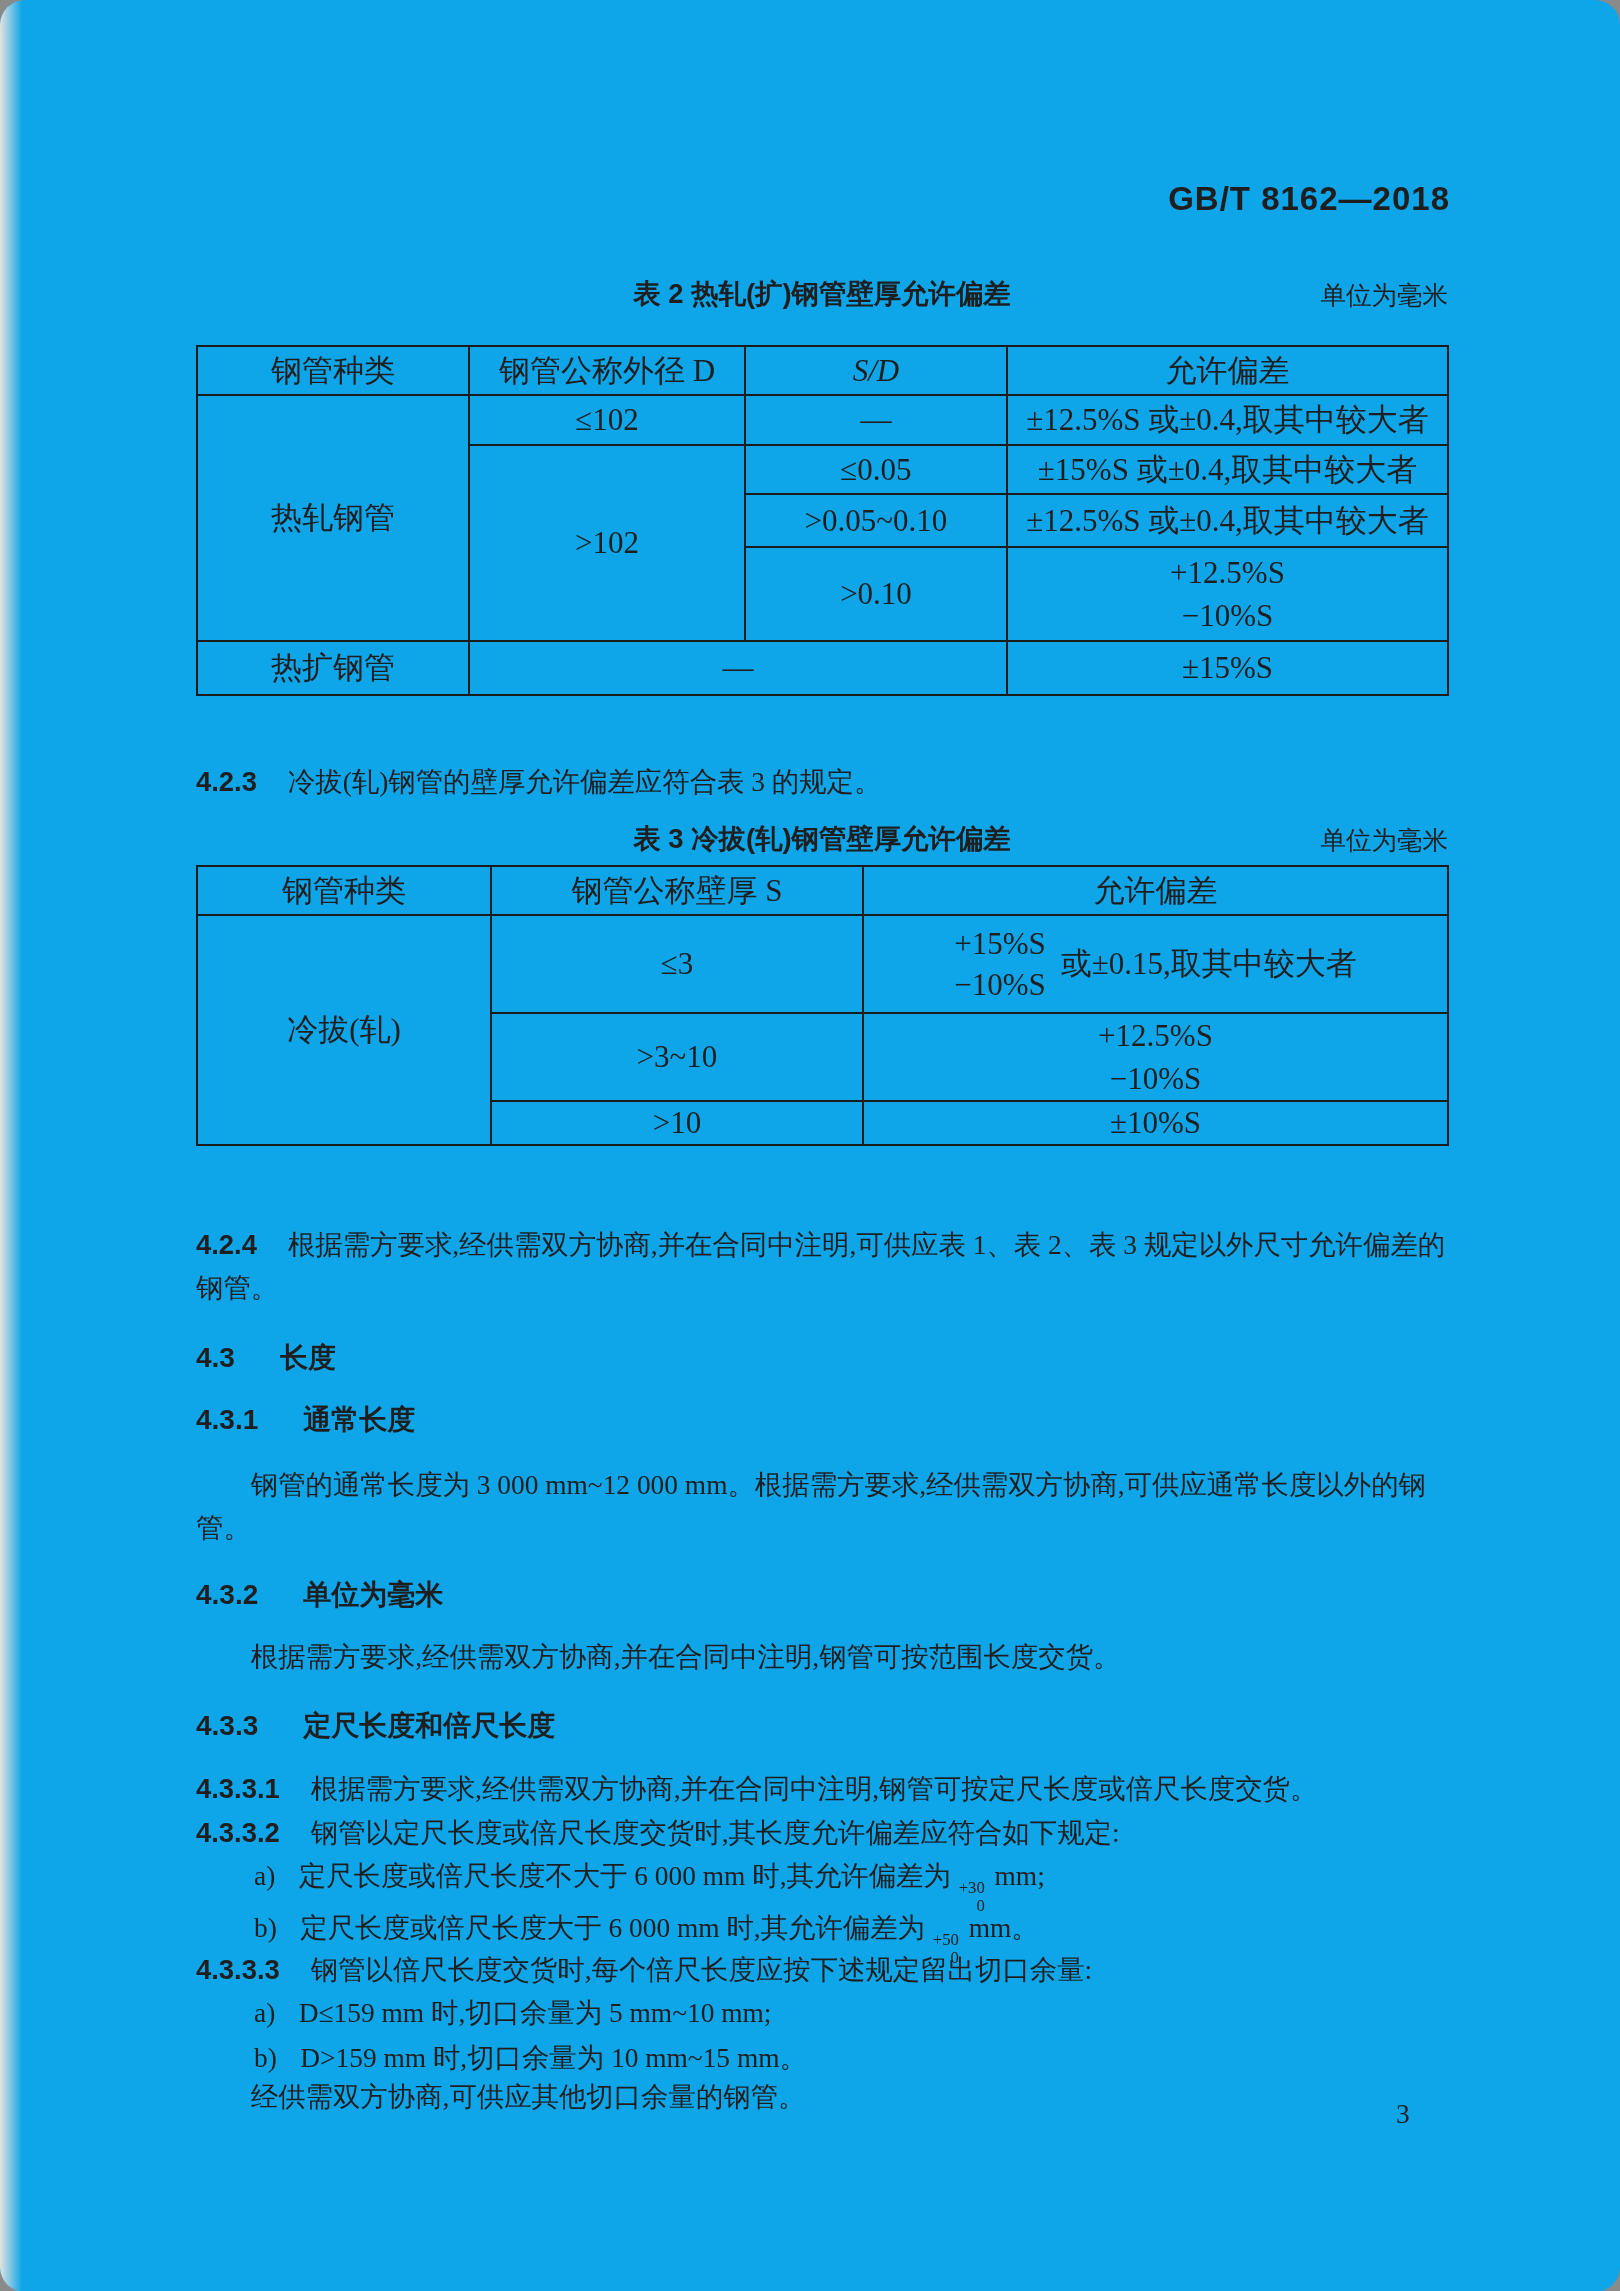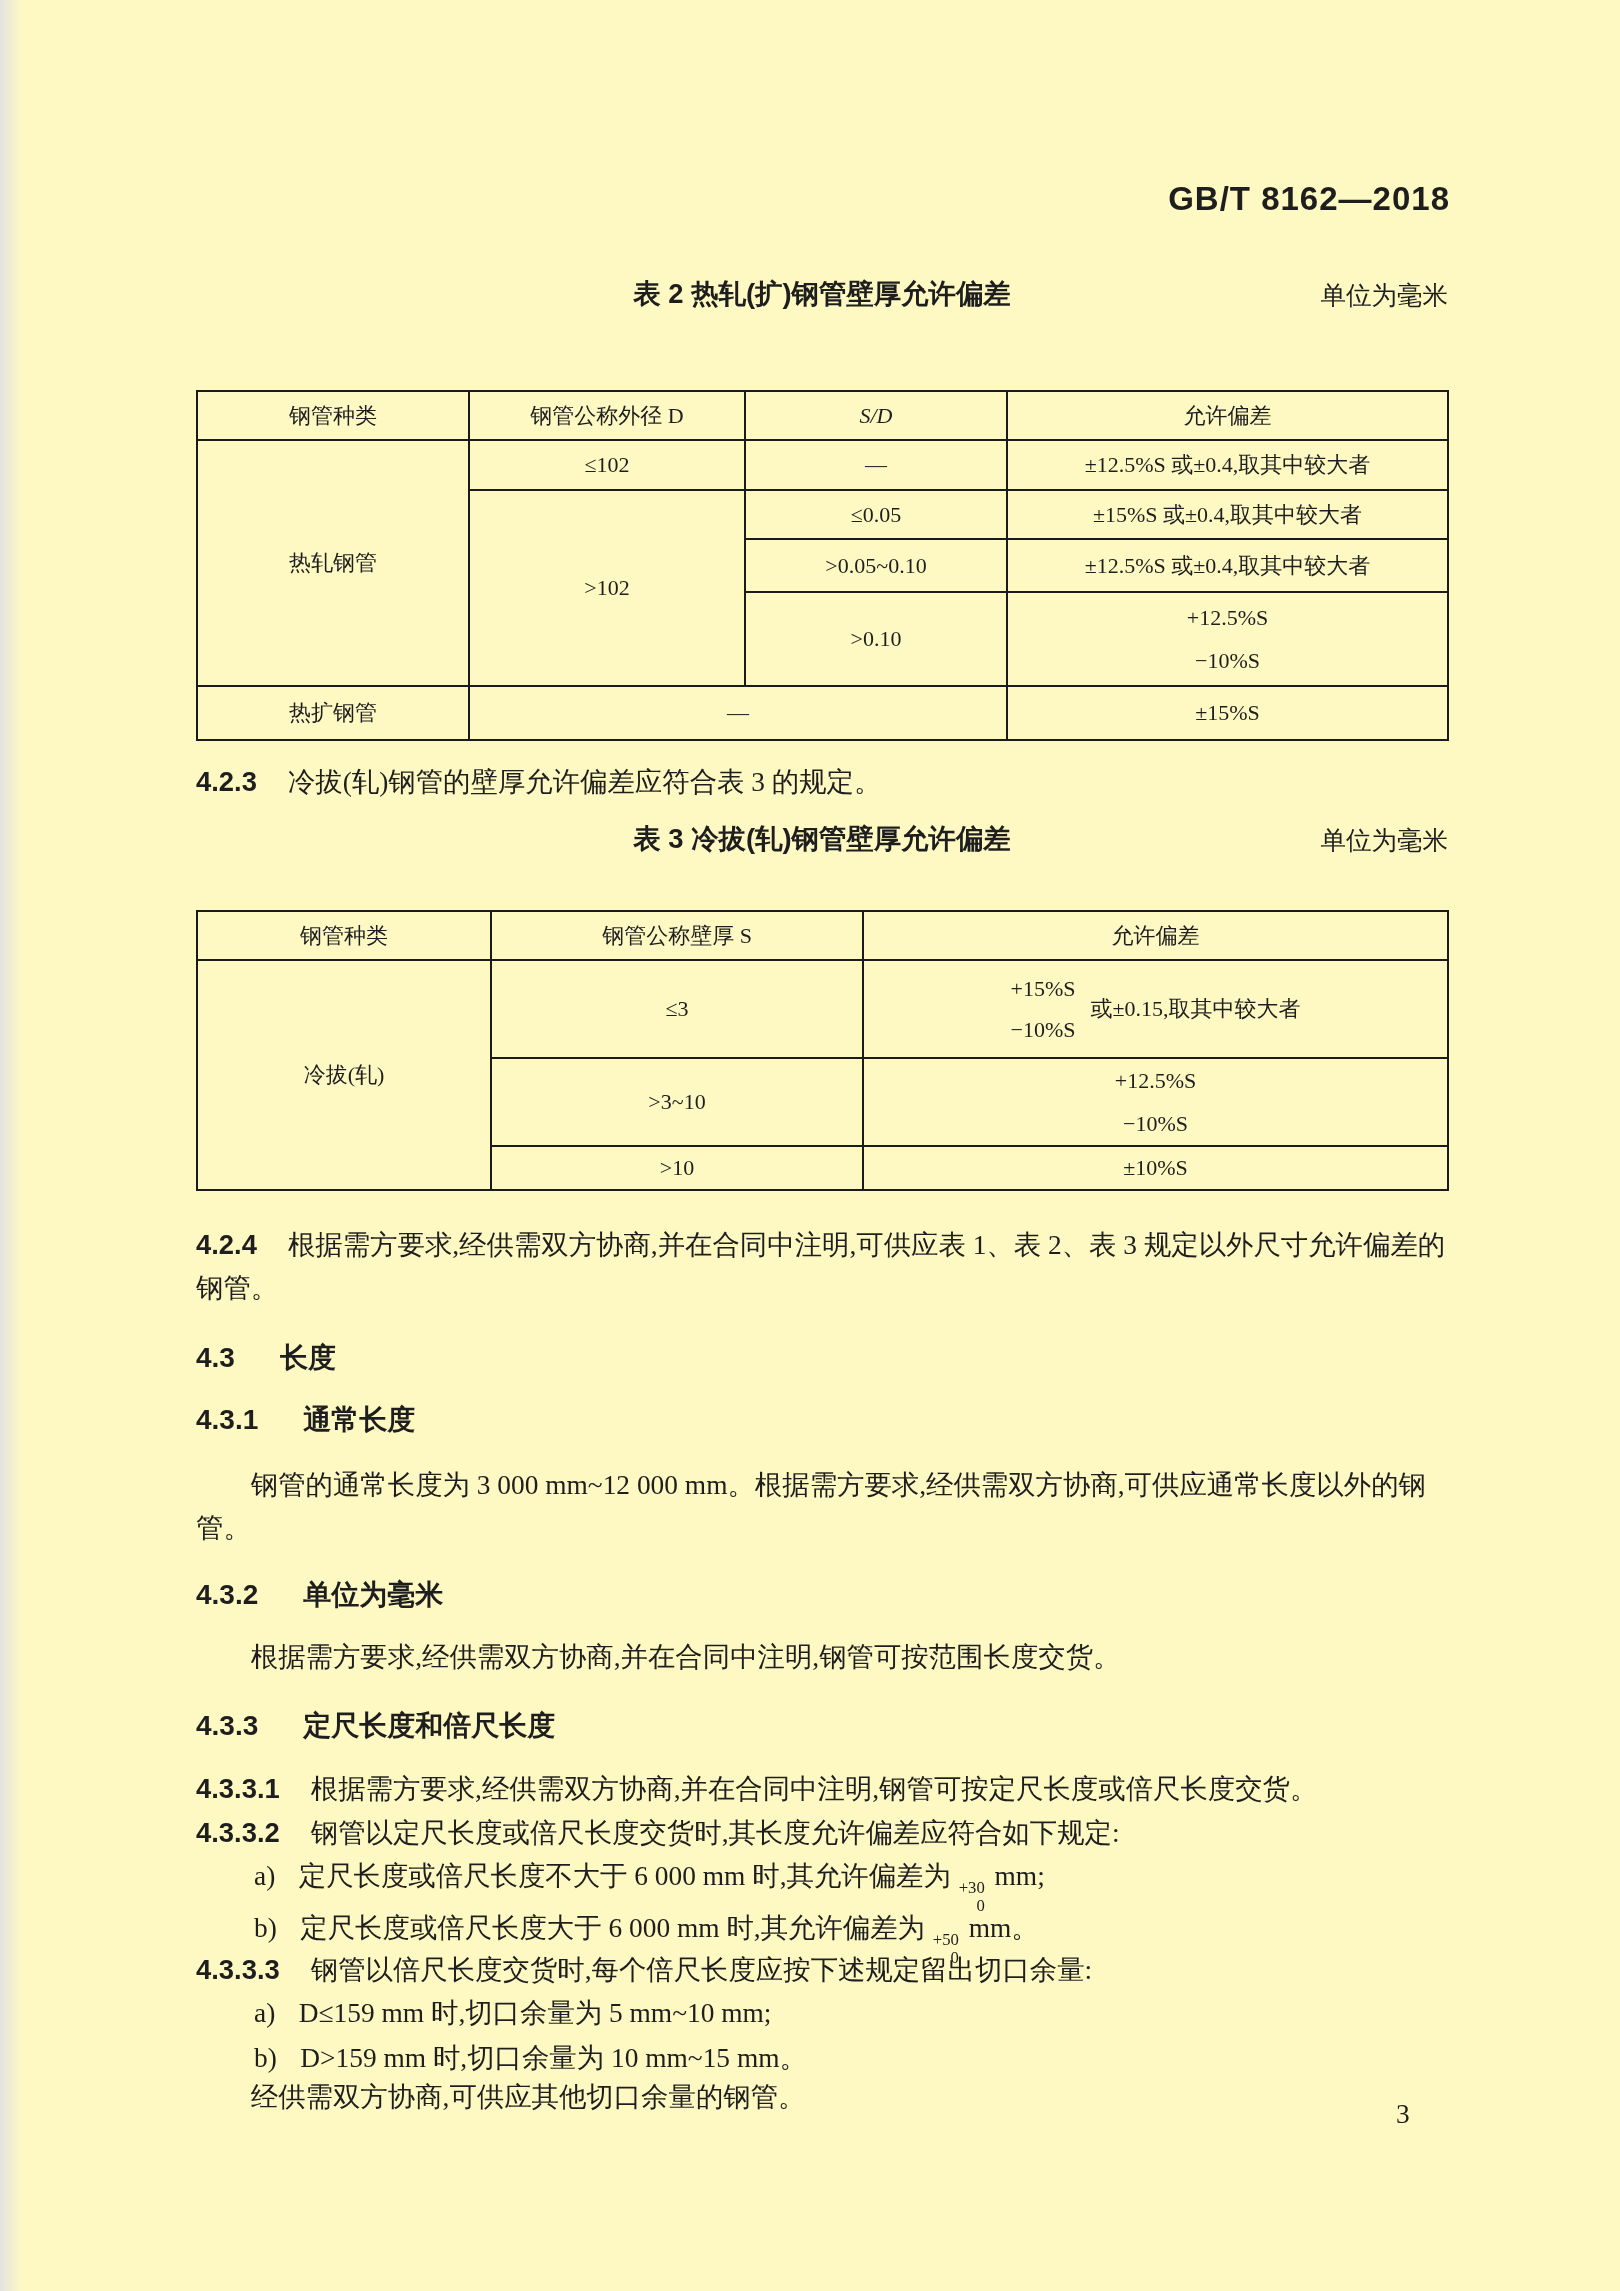--- a/index.html
+++ b/index.html
@@ -1,23 +1,24 @@
 <!DOCTYPE html>
 <html><head>
 <meta charset="utf-8">
 <style>
   html,body{margin:0;padding:0;background:#8a8a8a;}
   .page{
     position:relative;
     width:1620px;height:2292px;
     margin:0 auto;
-    background:#fef9c3;
+    background:#0ea5e9;
     color:#1e1e1e;
     font-family:"Liberation Serif",serif;
     overflow:hidden;
+    border-radius:25px;
   }
   .scan-edge{
     position:absolute;left:0;top:0;bottom:0;width:21.6px;
     background:linear-gradient(90deg,#e3e3df,rgba(252,252,250,0));
   }
   
   .std-code{
     position:absolute;top:180px;right:170px;
     font-family:"Liberation Sans",sans-serif;
     font-weight:700;font-size:33px;letter-spacing:1px;
@@ -31,22 +32,21 @@
   }
   .unit-note{
     position:absolute;right:0;top:2px;
     font-family:"Liberation Serif",serif;
     font-weight:400;font-size:25.5px;line-height:39px;margin-left:7px;
   }
   
   table.gb{
     position:absolute;left:196px;
     border-collapse:collapse;table-layout:fixed;
-    font-size:22px;
-    margin-top:45px;
+    font-size:31px;
   }
   table.gb th,table.gb td{
     border:2px solid #1b1b1b;
     text-align:center;vertical-align:middle;
     padding:0 5.9px;font-weight:400;
   }
   table.gb{border:2.9px solid #1b1b1b;}
   table.gb th{border-bottom:2.9px solid #1b1b1b;font-weight:400;}
   .thick-top td{border-top:2.9px solid #1b1b1b;}
   .var-italic{font-style:italic;}

